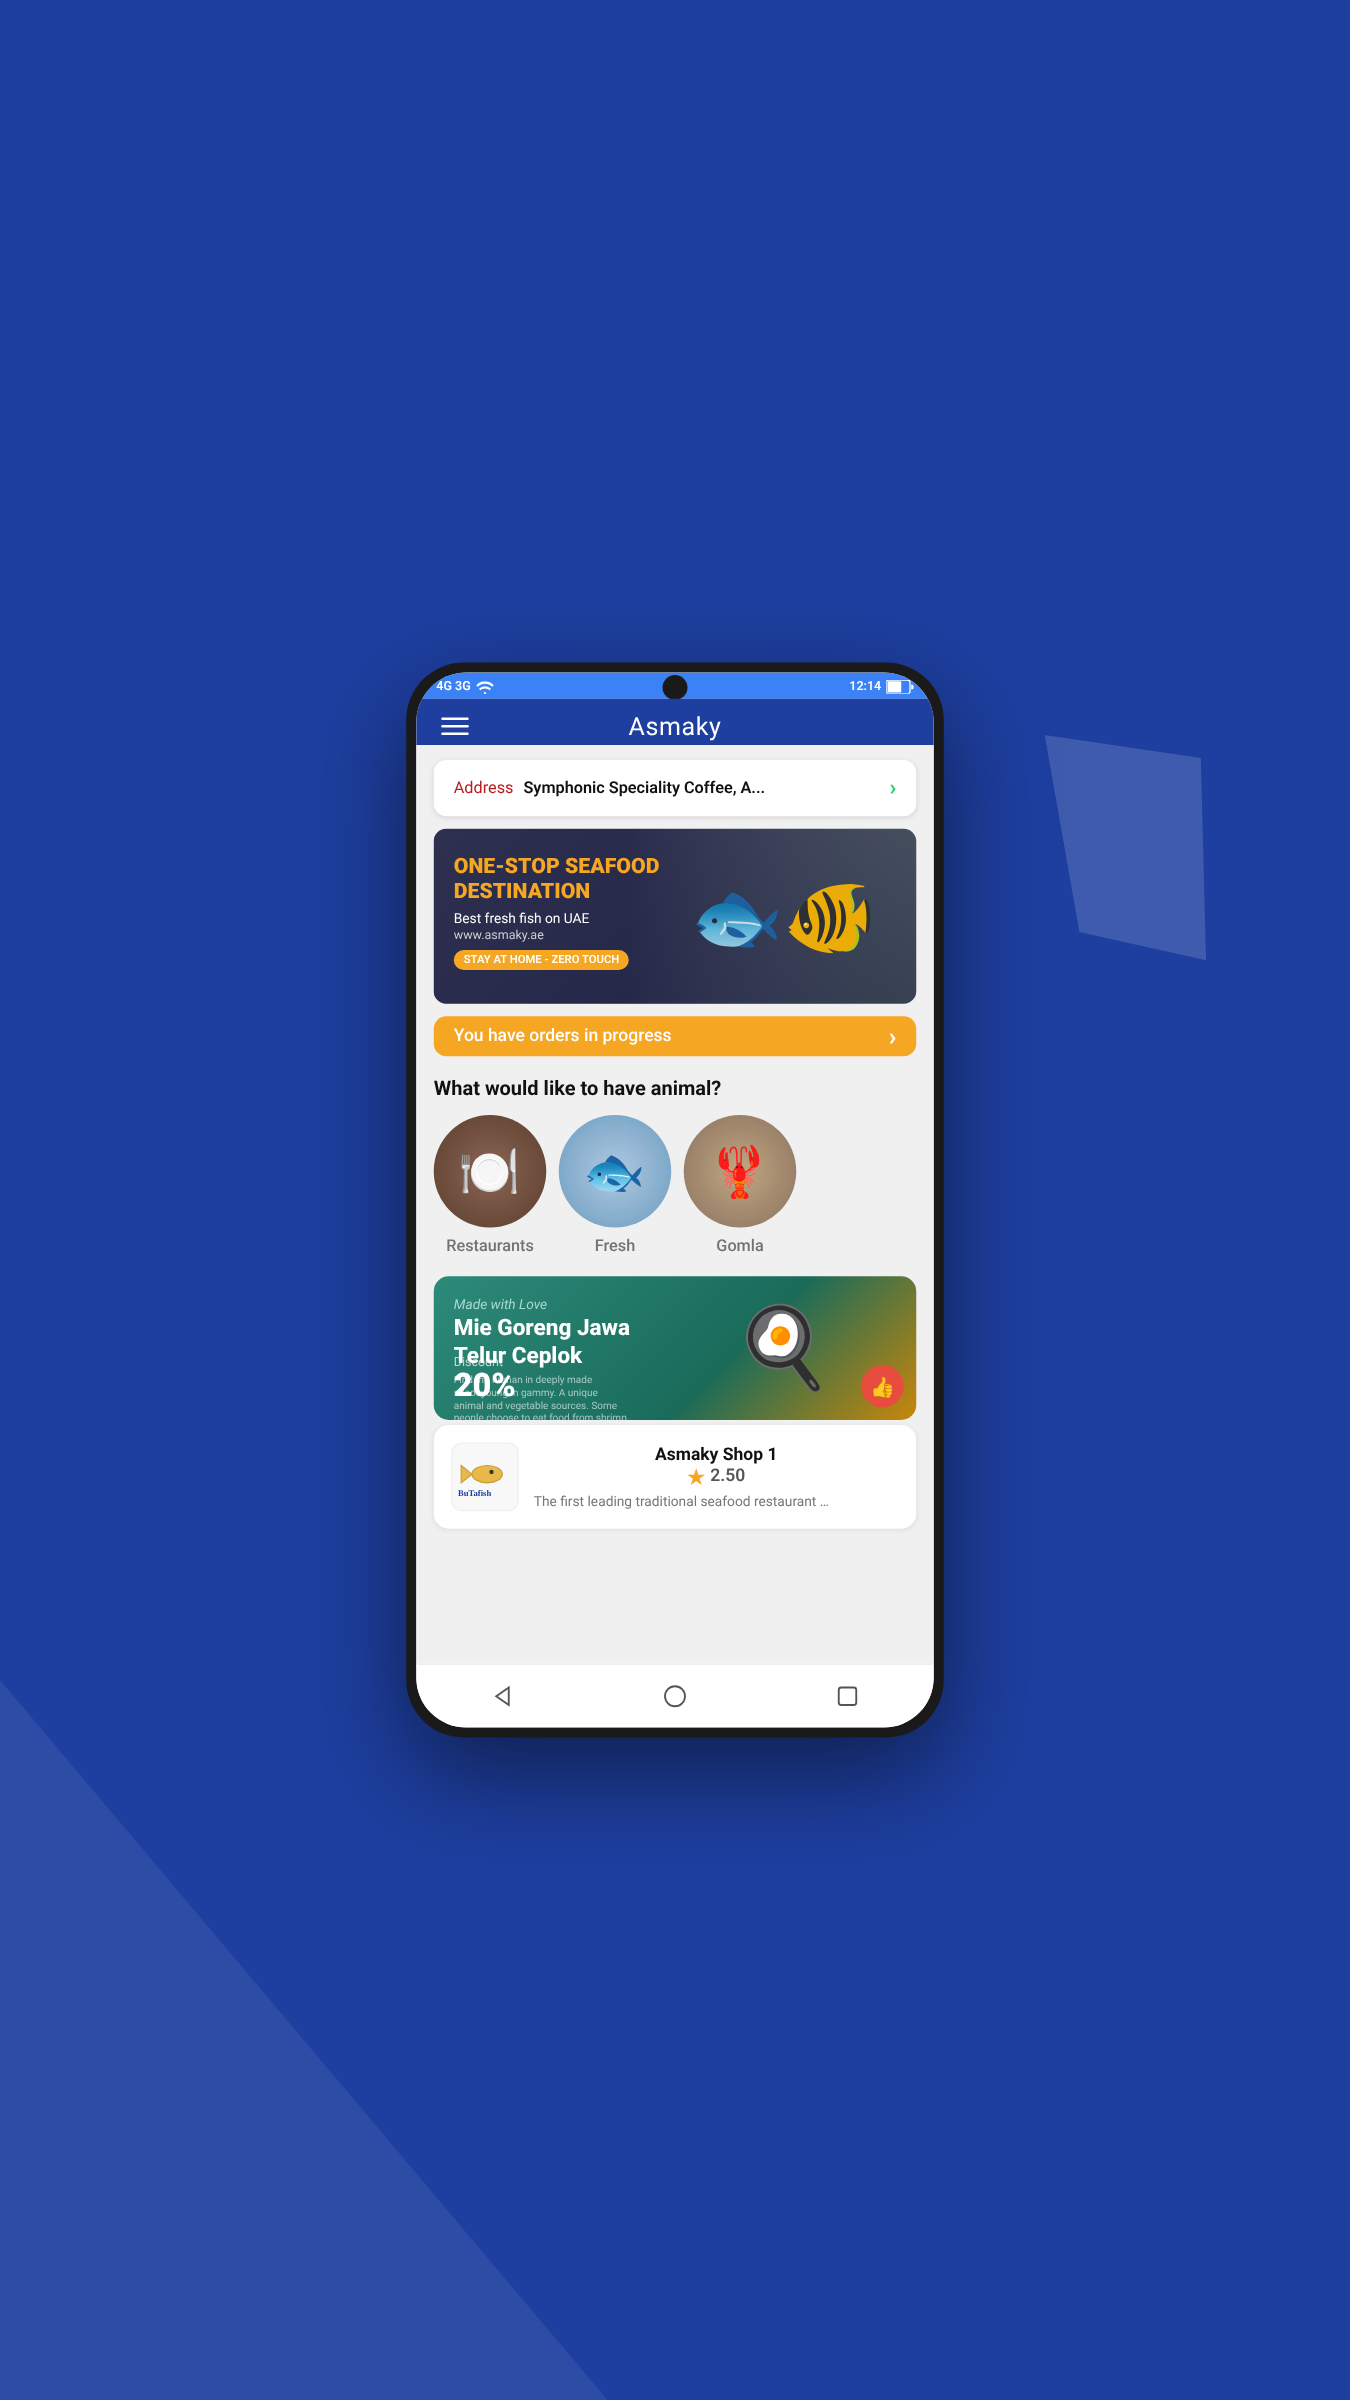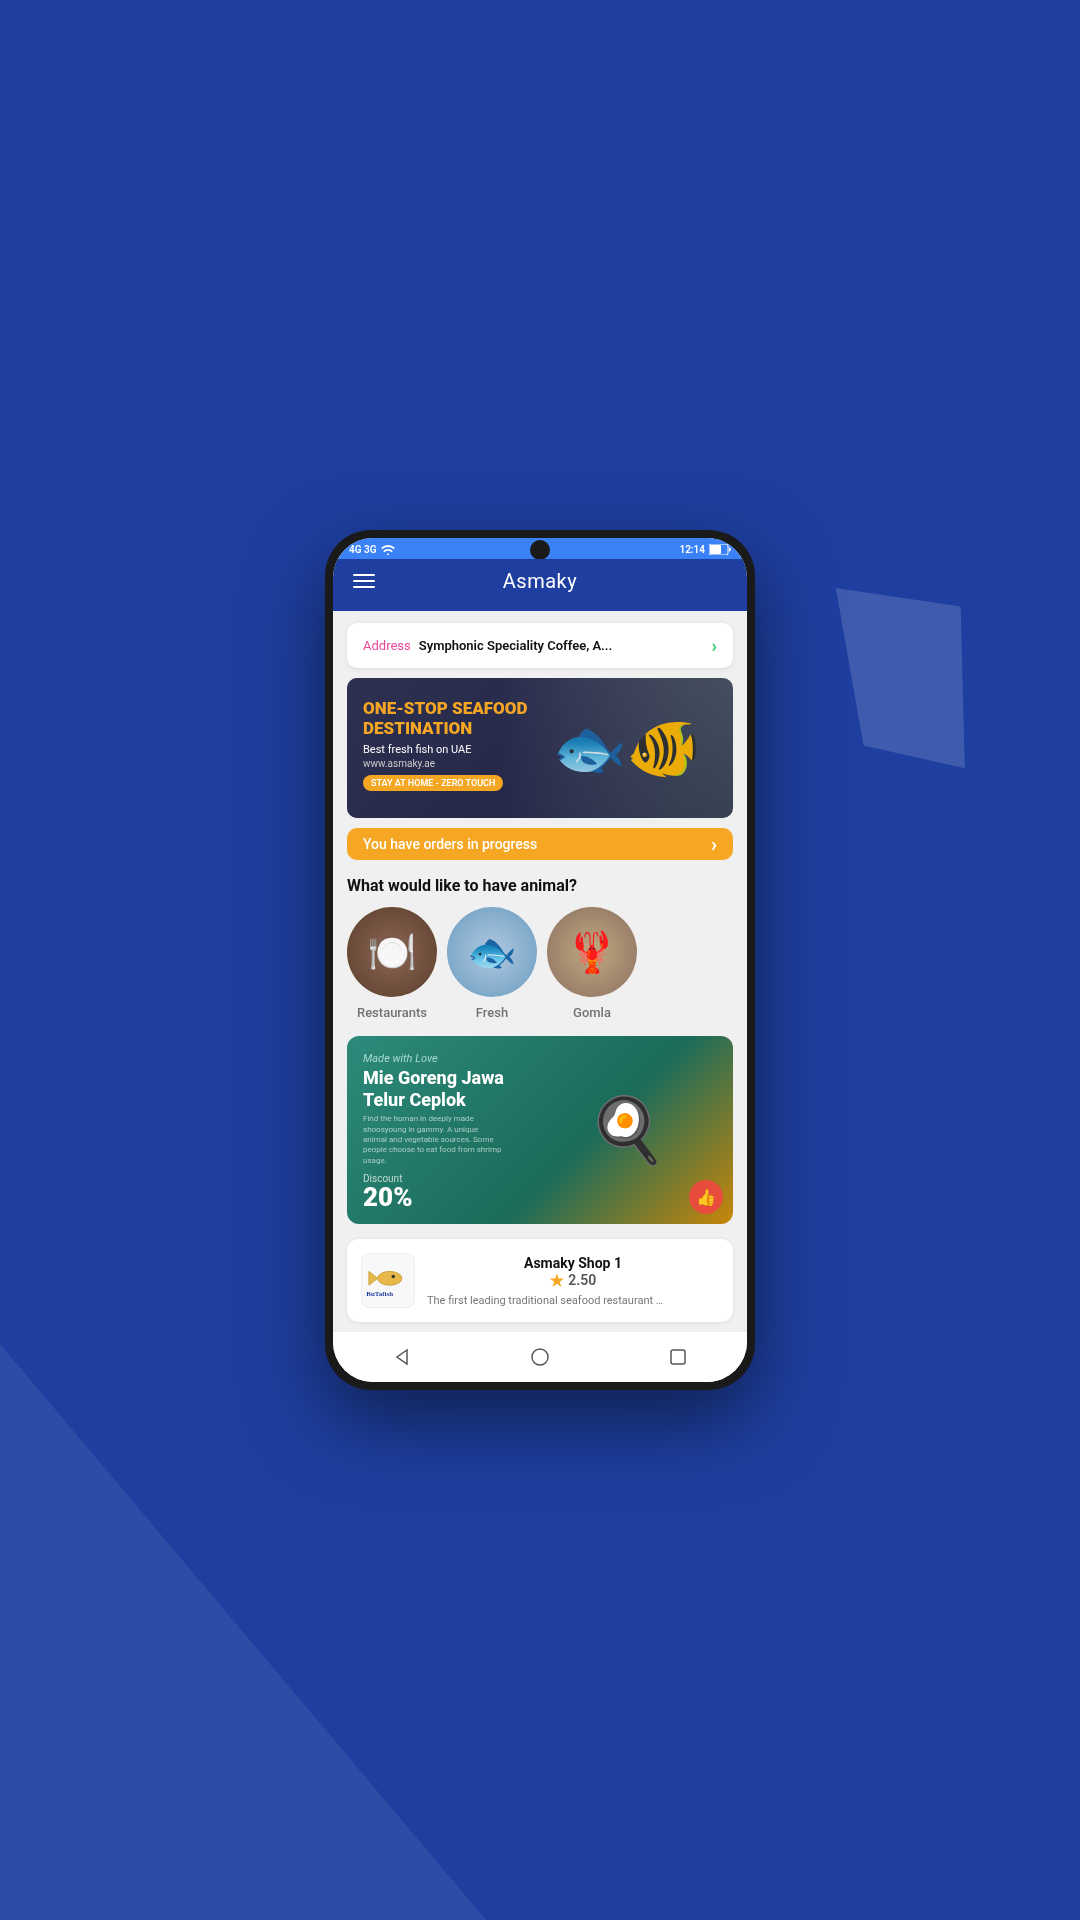--- a/index.html
+++ b/index.html
@@ -100,21 +100,21 @@
       border-radius: 50%;
       position: absolute;
       top: 10px;
       left: 50%;
       transform: translateX(-50%);
     }
 
     
     .app-header {
       background: #1e3fa0;
-      padding: 10px 20px 18px;
+      padding: 10px 20px 3px;
       display: flex;
       align-items: center;
       justify-content: center;
       position: relative;
       flex-shrink: 0;
     }
 
     .menu-icon {
       position: absolute;
       left: 20px;
@@ -153,21 +153,21 @@
       background: white;
       margin: 12px 14px 10px;
       border-radius: 10px;
       padding: 12px 16px;
       display: flex;
       align-items: center;
       box-shadow: 0 1px 4px rgba(0,0,0,0.1);
     }
 
     .address-label {
-      color: #ec4899;
+      color: #b91c1c;
       font-size: 13px;
       margin-right: 8px;
     }
 
     .address-value {
       color: #111;
       font-size: 13px;
       font-weight: 600;
       flex: 1;
     }
@@ -307,24 +307,24 @@
     }
 
     .category-label {
       font-size: 13px;
       color: #737373;
       font-weight: 500;
     }
 
     
     .food-banner {
-      margin: 0 14px 15px;
+      margin: 0 14px 4px;
       border-radius: 12px;
       overflow: hidden;
-      height: 188px;
+      height: 115px;
       background: linear-gradient(135deg, #2d8a7a 0%, #1a6b5a 60%, #c8870a 100%);
       position: relative;
     }
 
     .food-banner-text {
       position: absolute;
       left: 16px;
       top: 16px;
       z-index: 2;
     }

